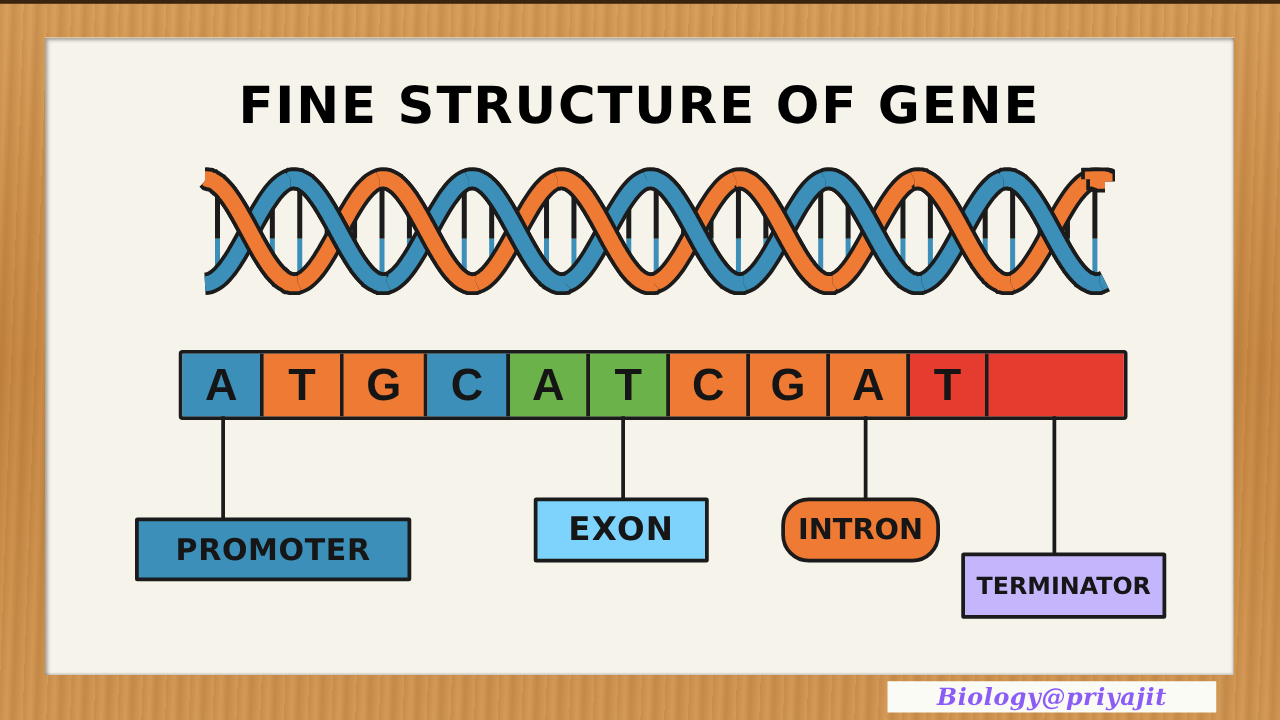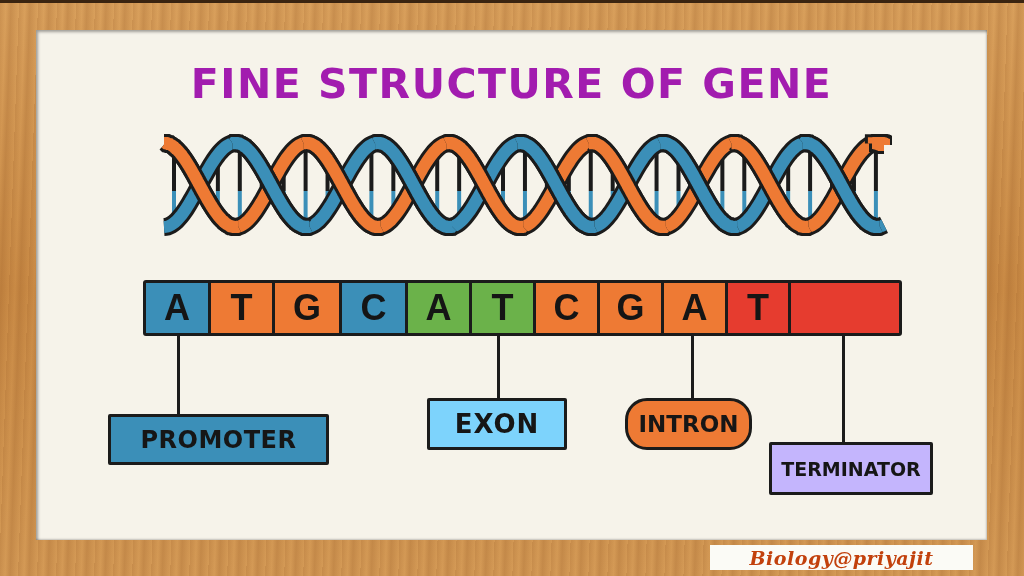--- a/index.html
+++ b/index.html
@@ -13,21 +13,21 @@
     border-top:3px solid #3a2410;
   }
   .board {
     position:absolute; left:36px; top:30px; width:951px; height:510px;
     background:#f6f3ea;
     box-shadow: inset 2px 2px 3px rgba(0,0,0,0.35), inset -1px -1px 2px rgba(0,0,0,0.2);
   }
   .title {
     position:absolute; left:0; top:30px; width:951px; text-align:center;
     font-family:"DejaVu Sans", sans-serif; font-weight:bold; font-size:41px; letter-spacing:1.5px;
-    color:#a21caf;
+    color:#000000;
   }
   .helix { position:absolute; left:120px; top:95px; }
   .seq {
     position:absolute; left:107px; top:250px; height:50px; display:flex;
     border:3px solid #1b1b1b; border-radius:3px; box-sizing:content-box;
   }
   .cell {
     height:50px; box-sizing:border-box; border-right:3px solid #1b1b1b;
     display:flex; align-items:center; justify-content:center;
     font-family:"Liberation Sans", sans-serif; font-weight:bold; font-size:36px; color:#151515;
@@ -35,21 +35,21 @@
   .cell:last-child { border-right:none; }
   .vline { position:absolute; width:3px; background:#1b1b1b; }
   .label {
     position:absolute; box-sizing:border-box; border:3px solid #1b1b1b; border-radius:2px;
     display:flex; align-items:center; justify-content:center;
     font-family:"DejaVu Sans", sans-serif; font-weight:bold; color:#161616;
   }
   .watermark {
     position:absolute; left:710px; top:545px; width:263px; height:25px; background:#fbfbf6;
     display:flex; align-items:center; justify-content:center;
-    font-family:"DejaVu Serif", serif; font-style:italic; font-weight:bold; font-size:19px; color:#c2410c; letter-spacing:0.5px;
+    font-family:"DejaVu Serif", serif; font-style:italic; font-weight:bold; font-size:19px; color:#8b5cf6; letter-spacing:0.5px;
   }
 </style>
 </head>
 <body>
 
 <div class="frame"></div>
 
 <div class="board">
   <div class="title">FINE STRUCTURE OF GENE</div>
 

